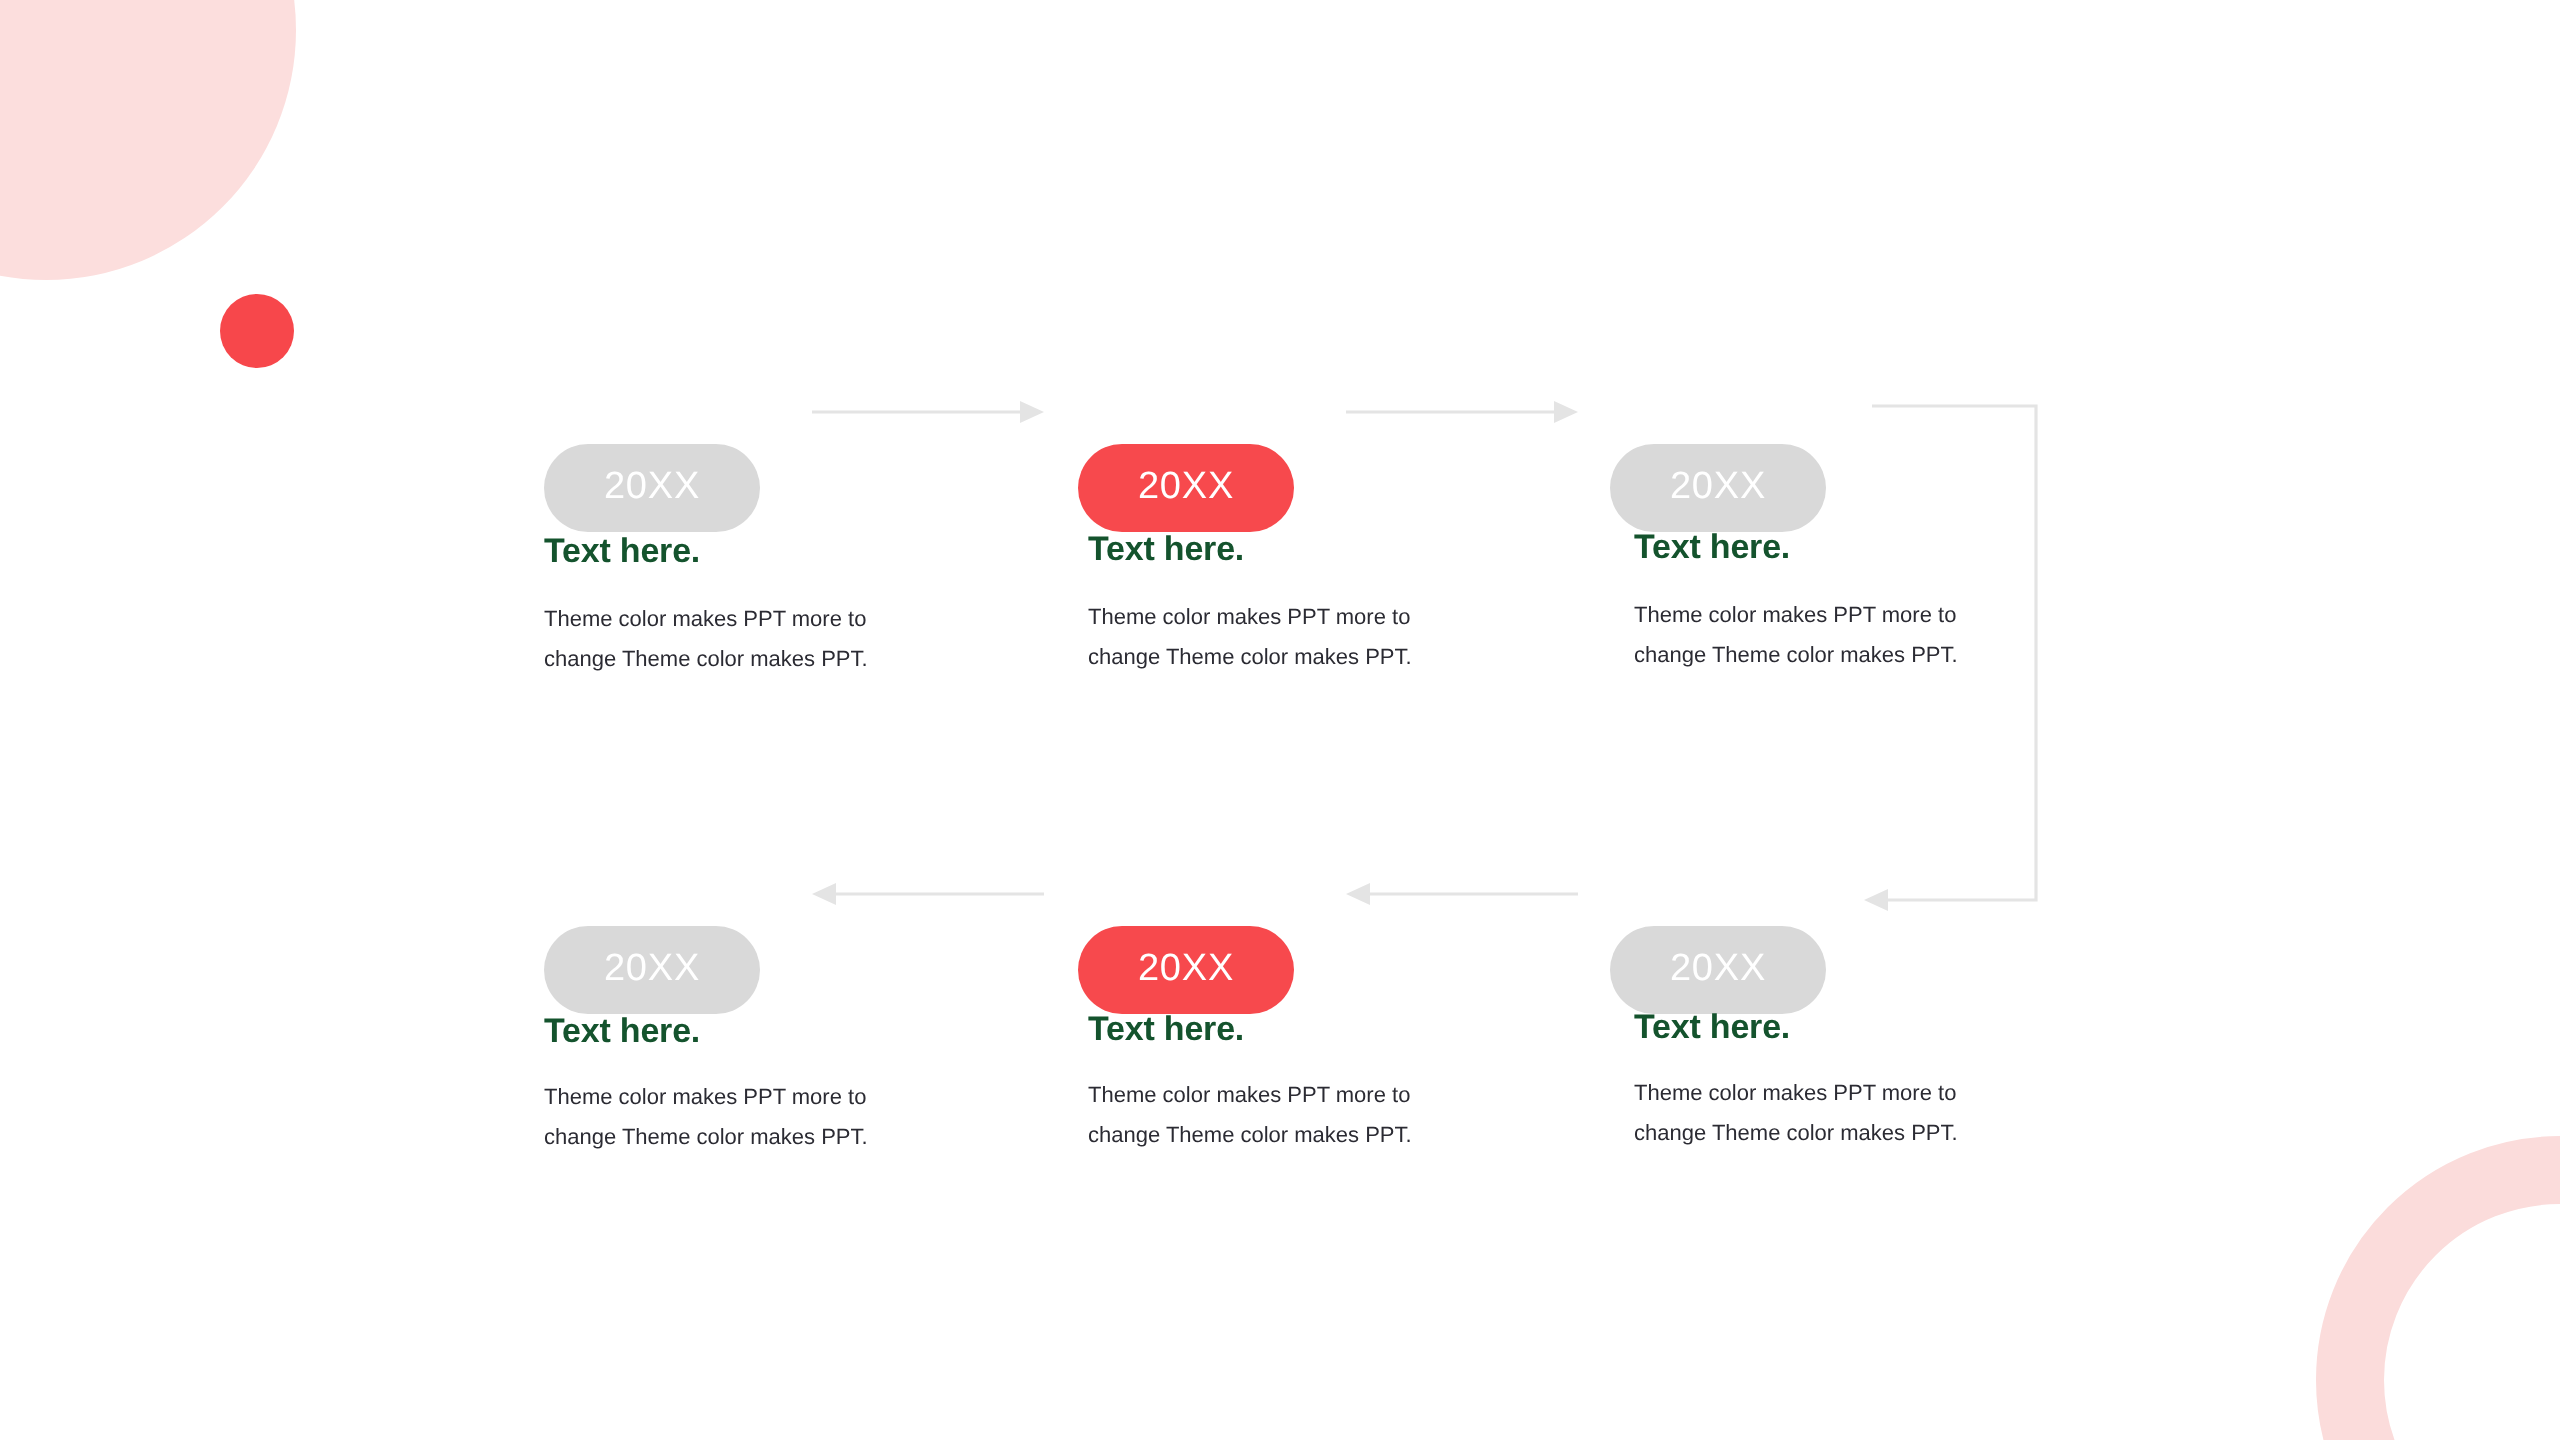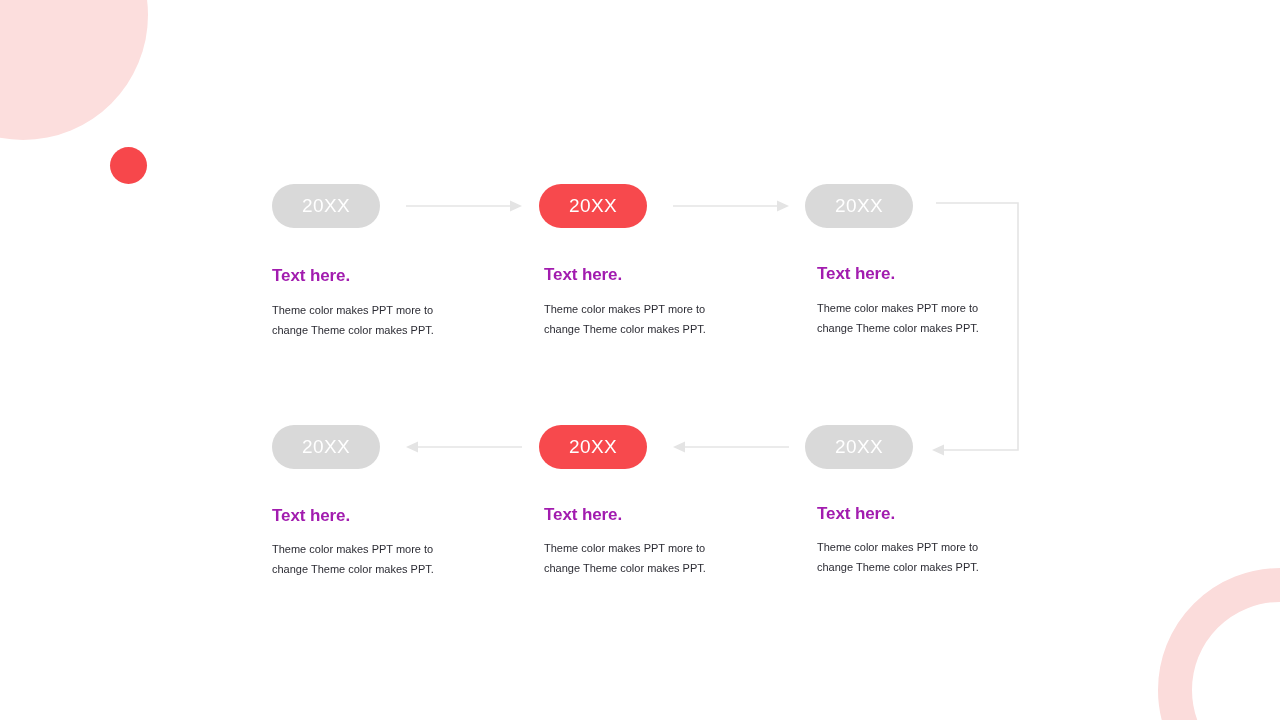--- a/index.html
+++ b/index.html
@@ -48,41 +48,42 @@
     width: 244px;
     height: 244px;
     border-radius: 50%;
     border: 34px solid #fbdcdb;
     box-sizing: border-box;
   }
 
   
   .node {
     position: absolute;
+    margin-top: 38px;
   }
   .pill {
     width: 108px;
     height: 44px;
     border-radius: 22px;
     display: flex;
     align-items: center;
     justify-content: center;
     color: #ffffff;
     font-size: 19px;
     letter-spacing: 0.4px;
     font-family: "Liberation Sans", sans-serif;
   }
   .pill.grey { background: #d9d9d9; }
   .pill.red  { background: #f7494d; }
 
   .heading {
     position: absolute;
     font-size: 17px;
     font-weight: bold;
-    color: #a21caf;
+    color: #14532d;
     white-space: nowrap;
     letter-spacing: -0.1px;
   }
   .body-text {
     position: absolute;
     font-size: 11px;
     color: #2b2b33;
     line-height: 20px;
     width: 200px;
     white-space: pre-line;

